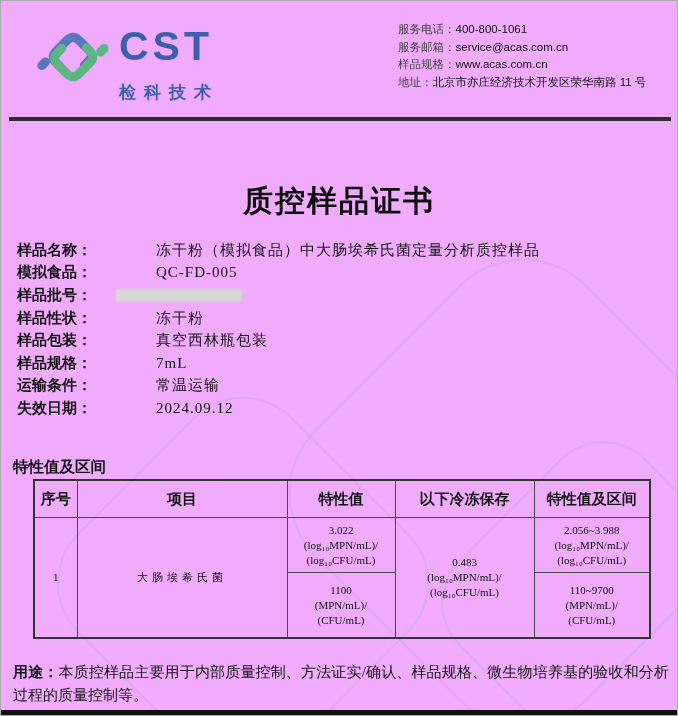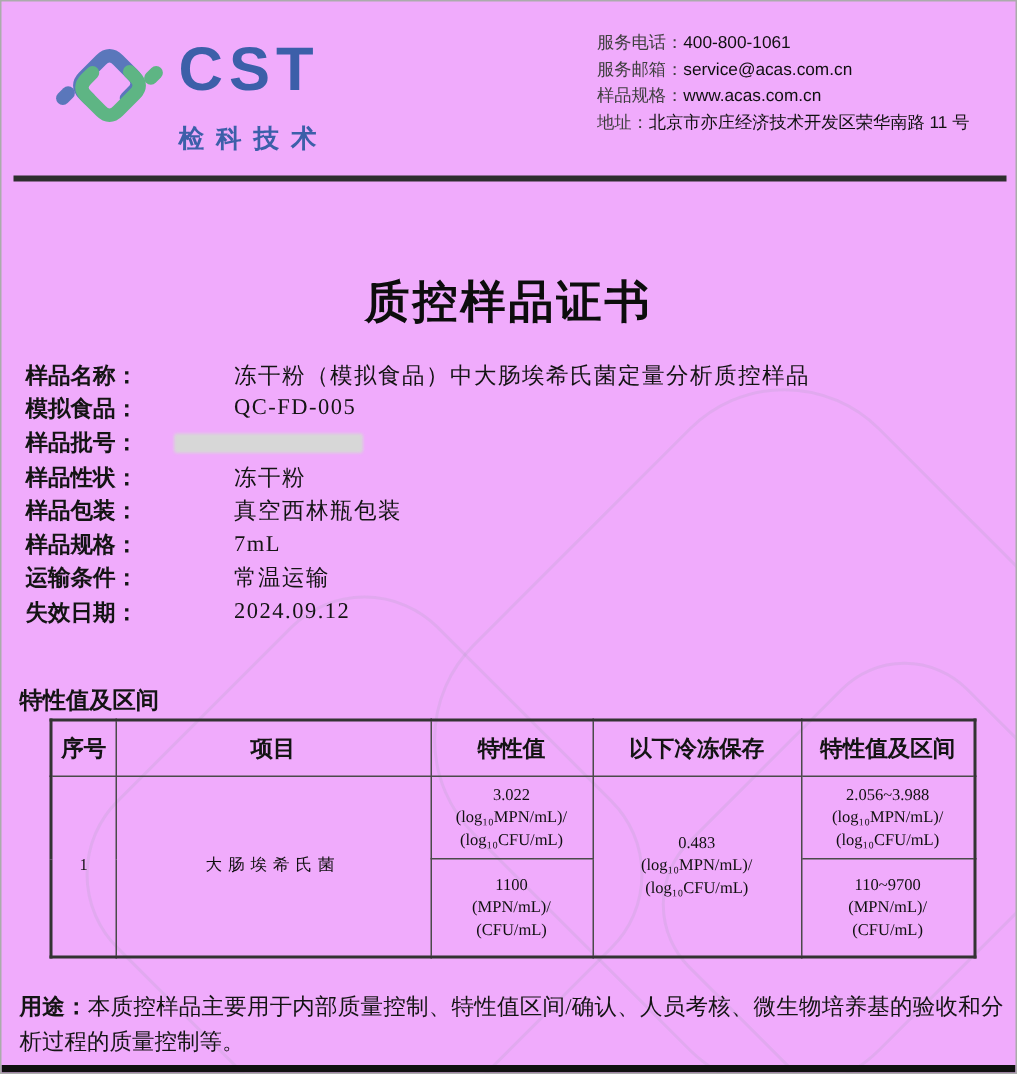--- a/index.html
+++ b/index.html
@@ -201,17 +201,17 @@
       <td class="cell-bot">
         <div class="cell-line">110~9700</div>
         <div class="cell-line">(MPN/mL)/</div>
         <div class="cell-line">(CFU/mL)</div>
       </td>
     </tr>
   </tbody>
     </table>
 
   <div class="usage">
-    <span class="usage-label">用途：</span><span>本质控样品主要用于内部质量控制、特性值区间/确认、人员考核、微生物培养基的验收和分析过程的质量控制等。</span>
+    <span class="usage-label">用途：</span><span>本质控样品主要用于内部质量控制、方法证实/确认、样品规格、微生物培养基的验收和分析过程的质量控制等。</span>
   </div>
 
   <div class="bottom-bar"></div>
 </div>
 
 </body></html>

